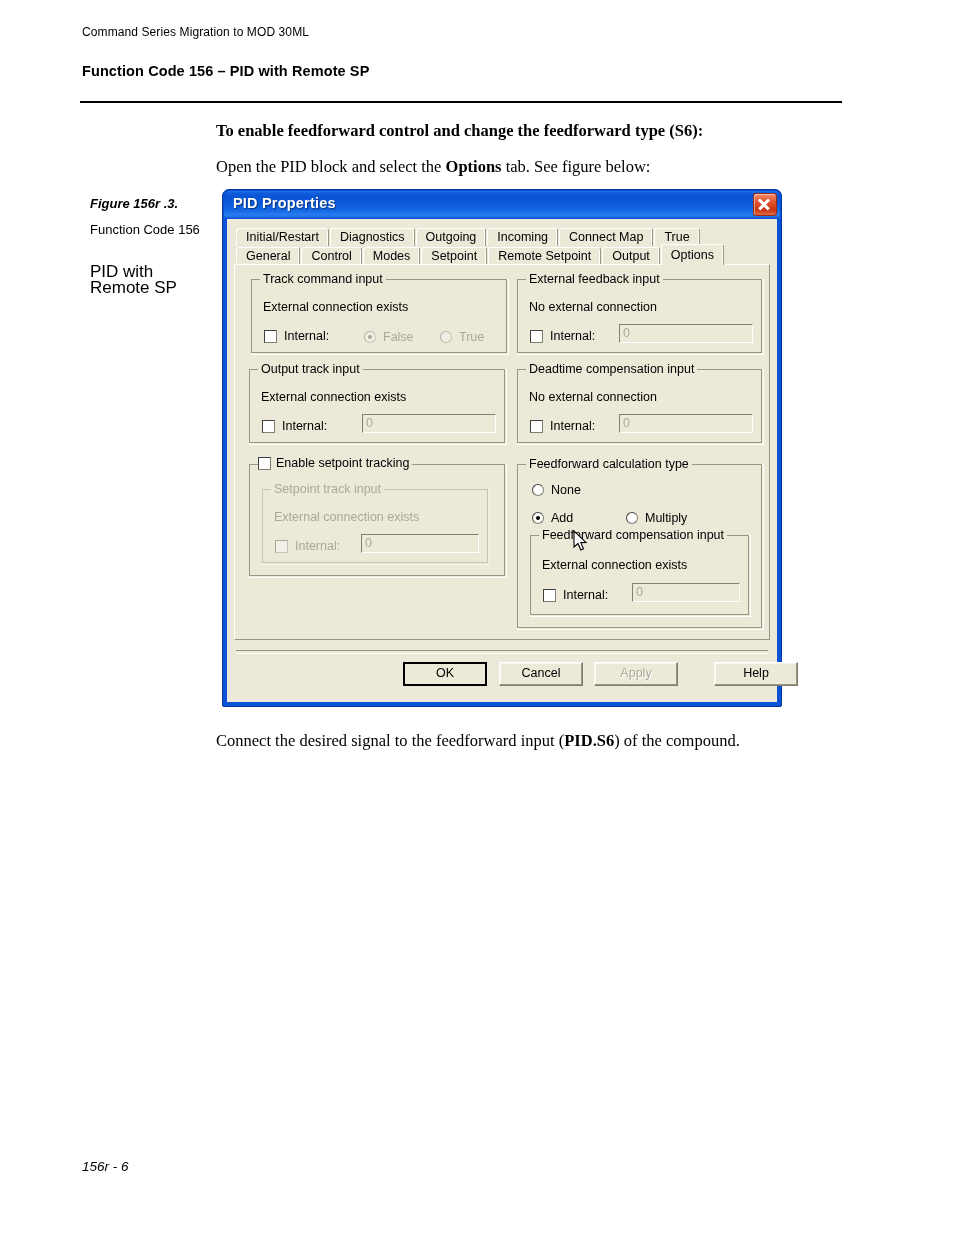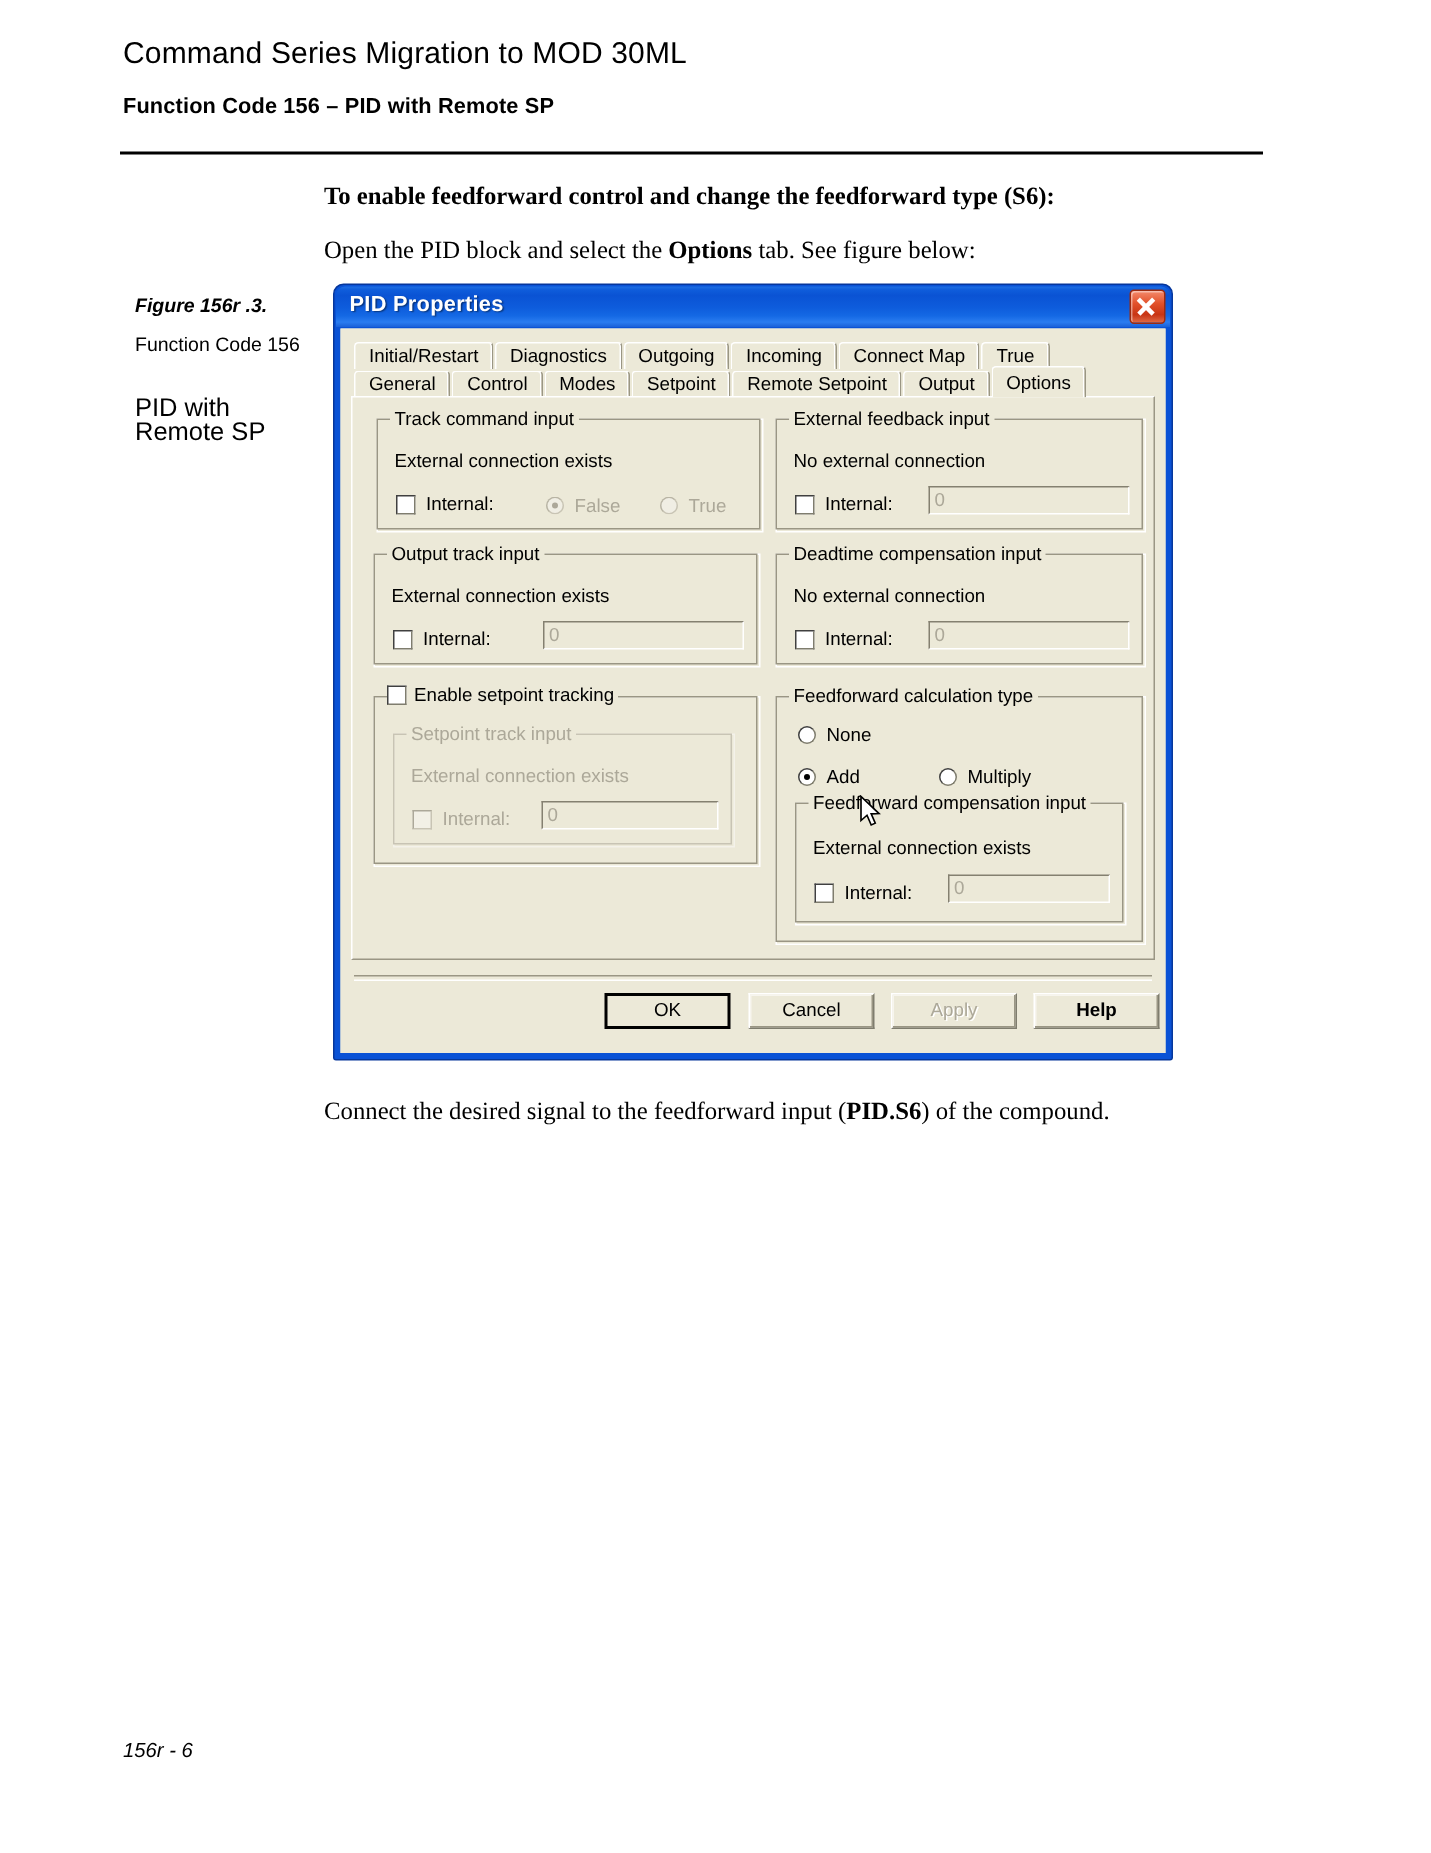--- a/index.html
+++ b/index.html
@@ -14,21 +14,21 @@
     font-family: "Liberation Serif", serif;
     color: #000;
     overflow: hidden;
   }
 
   
   .doc-header-1 {
     position: absolute;
     left: 82px; top: 25px;
     font-family: "Liberation Sans", sans-serif;
-    font-size: 20px;
+    font-size: 12px;
     letter-spacing: 0.1px;
   }
   .doc-header-2 {
     position: absolute;
     left: 82px; top: 63px;
     font-family: "Liberation Sans", sans-serif;
     font-size: 14.5px;
     font-weight: bold;
     letter-spacing: 0.1px;
   }
@@ -523,21 +523,21 @@
         </div>
       </div>
 
     </div>
 
     <div class="btnrow">
       <div class="sep"></div>
       <div class="btn default" style="left:175px;">OK</div>
       <div class="btn" style="left:271px;">Cancel</div>
       <div class="btn disabled" style="left:366px;">Apply</div>
-      <div class="btn" style="left:461px;font-weight:bold;">Help</div>
+      <div class="btn" style="left:486px;">Help</div>
     </div>
 
   </div>
 </div>
 
 <svg class="cursor" viewBox="0 0 16 22" xmlns="http://www.w3.org/2000/svg">
   <polygon points="1,1 1,17 5,13.5 7.8,20 10.5,18.8 7.8,12.6 13,12.4" fill="#ffffff" stroke="#000000" stroke-width="1.1" stroke-linejoin="miter"></polygon>
 </svg>
 
 </body></html>

